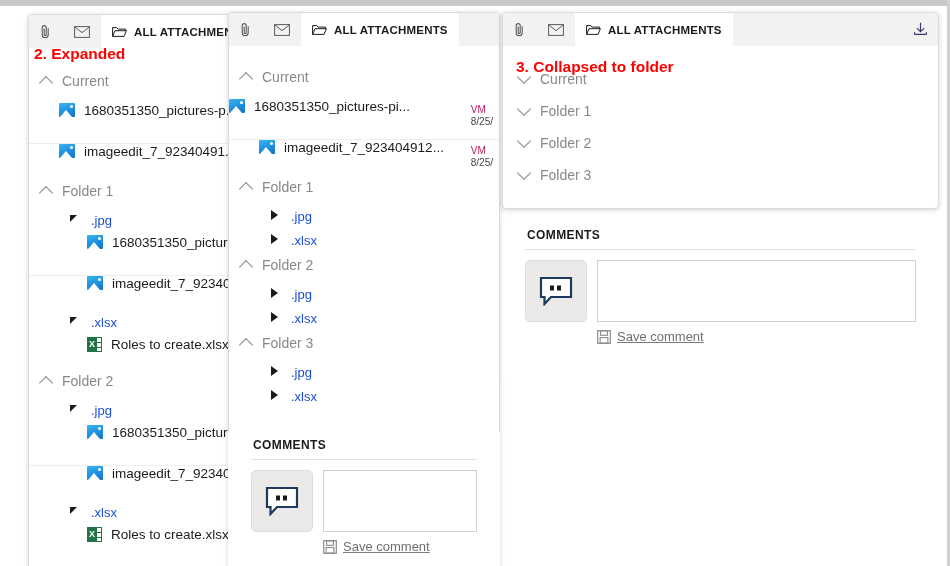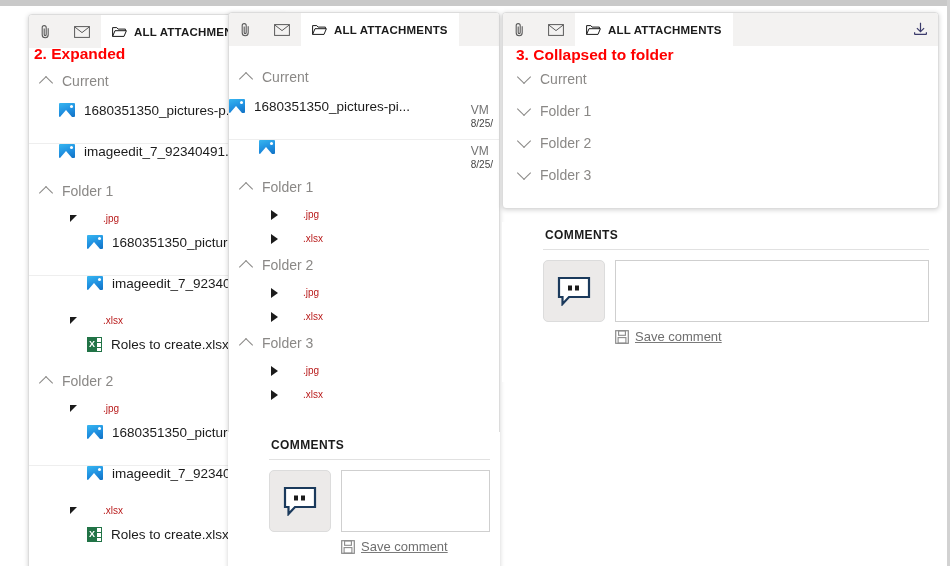--- a/index.html
+++ b/index.html
@@ -106,39 +106,39 @@
   .trow.cat   { height: 22px; }
   .trow.file  { height: 40px; }
   .trow.file.sep { border-top: 1px solid #eeeeee; }
 
   .grp-label {
     font-size: 14px;
     color: #8a8886;
     margin-left: 9px;
   }
   .cat-label {
-    font-size: 10px;
-    color: #b91c1c;
-    margin-left: 22px;
+    font-size: 13px;
+    color: #1d4ed8;
+    margin-left: 10px;
   }
   .file-label {
     font-size: 13.5px;
     color: #1b1b1b;
     margin-left: 9px;
     overflow: hidden;
     text-overflow: ellipsis;
   }
   .meta {
     position: absolute;
     right: 6px;
     top: 5px;
     text-align: left;
     line-height: 1.15;
   }
-  .meta .m1 { font-size: 12px; color: #737373; }
+  .meta .m1 { font-size: 10px; color: #be185d; }
   .meta .m2 { font-size: 10px; color: #444; }
 
   
   .chev-up, .chev-down {
     width: 14px; height: 14px; flex: 0 0 auto;
     display: inline-block; position: relative;
   }
   .chev-up::before, .chev-down::before {
     content: "";
     position: absolute;
@@ -210,21 +210,21 @@
     border: 1px solid #217346;
     border-left: none;
   }
   .ico-xls .xs::before, .ico-xls .xs::after {
     content:""; position:absolute; left:0; width:100%; height:1px; background:#217346;
   }
   .ico-xls .xs::before { top: 4px; }
   .ico-xls .xs::after  { top: 9px; }
 
   
-  .comments { padding: 0 10px; margin-left: 31px; }
+  .comments { padding: 0 23px; }
   .comments-hdr {
     font-size: 12px;
     font-weight: bold;
     letter-spacing: 0.4px;
     color: #1b1b1b;
     padding: 6px 0 7px 2px;
     border-bottom: 1px solid #e1e1e1;
   }
   .comment-row {
     display: flex;
@@ -395,20 +395,21 @@
       <div class="trow file" style="">
         <span class="ico-img"></span>
         <span class="file-label">1680351350_pictures-pi...</span>
         <span class="meta">
           <div class="m1">VM</div>
           <div class="m2">8/25/</div>
         </span>
       </div>
       <div class="trow file sep" style="padding-left:30px;">
         <span class="ico-img"></span>
+        <span class="file-label">imageedit_7_923404912...</span>
         <span class="meta">
           <div class="m1">VM</div>
           <div class="m2">8/25/</div>
         </span>
       </div>
 
       <div class="trow group" style="padding-left:10px;">
         <span class="chev-up"></span>
         <span class="grp-label">Folder 1</span>
       </div>
@@ -542,16 +543,16 @@
         <svg width="14" height="14" viewBox="0 0 14 14">
           <rect x="0.7" y="0.7" width="12.6" height="12.6" fill="none" stroke="#8a8a8a" stroke-width="1.2"></rect>
           <rect x="3.6" y="0.9" width="6.8" height="4.4" fill="none" stroke="#8a8a8a" stroke-width="1.1"></rect>
           <rect x="3.1" y="7.6" width="7.8" height="5.5" fill="none" stroke="#8a8a8a" stroke-width="1.1"></rect>
         </svg>
         <span class="save-label">Save comment</span>
       </div>
     </div>
   </div>
 
-  <div class="annot" style="left:516px; top:46px;">3. Collapsed to folder</div>
+  <div class="annot" style="left:516px; top:58px;">3. Collapsed to folder</div>
 
   <div style="position:absolute; right:0; top:0; width:3px; height:566px; background:#d2d2d2;"></div>
 </div>
 
 </body></html>

